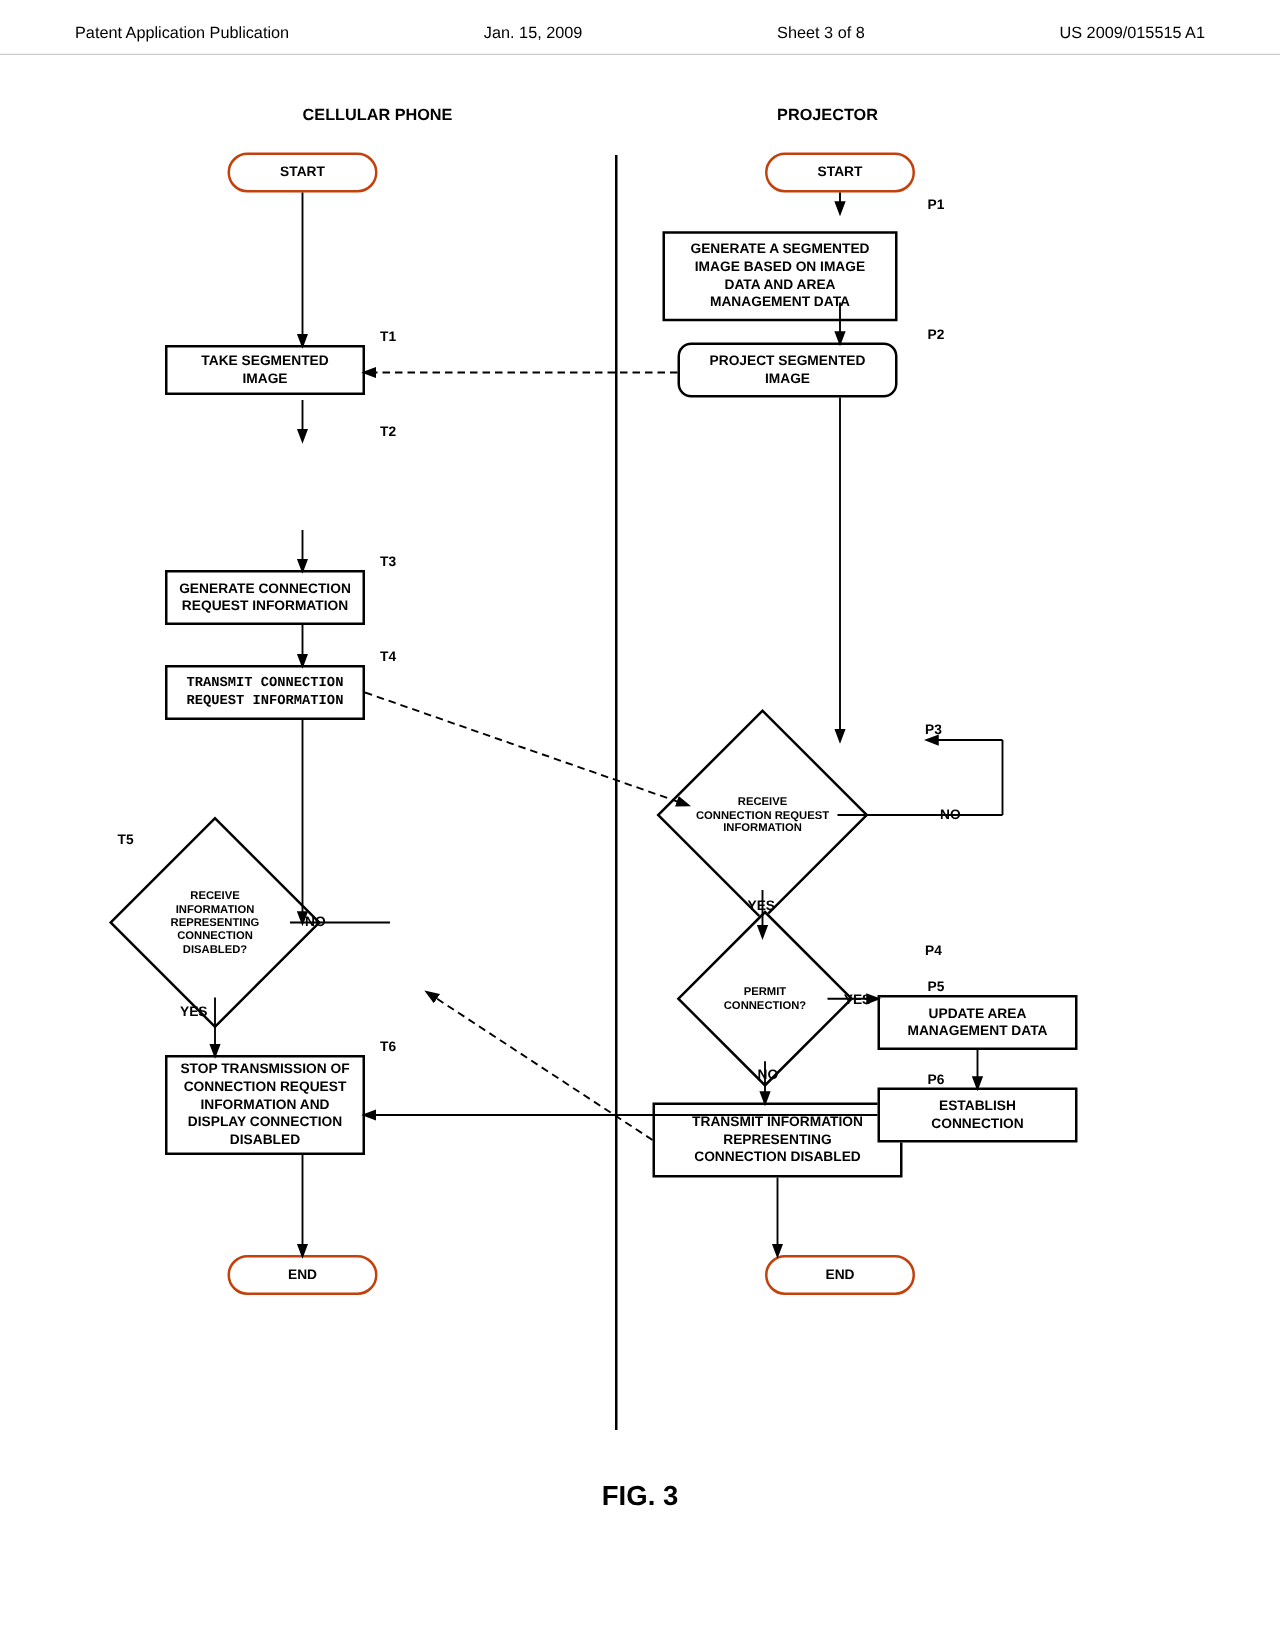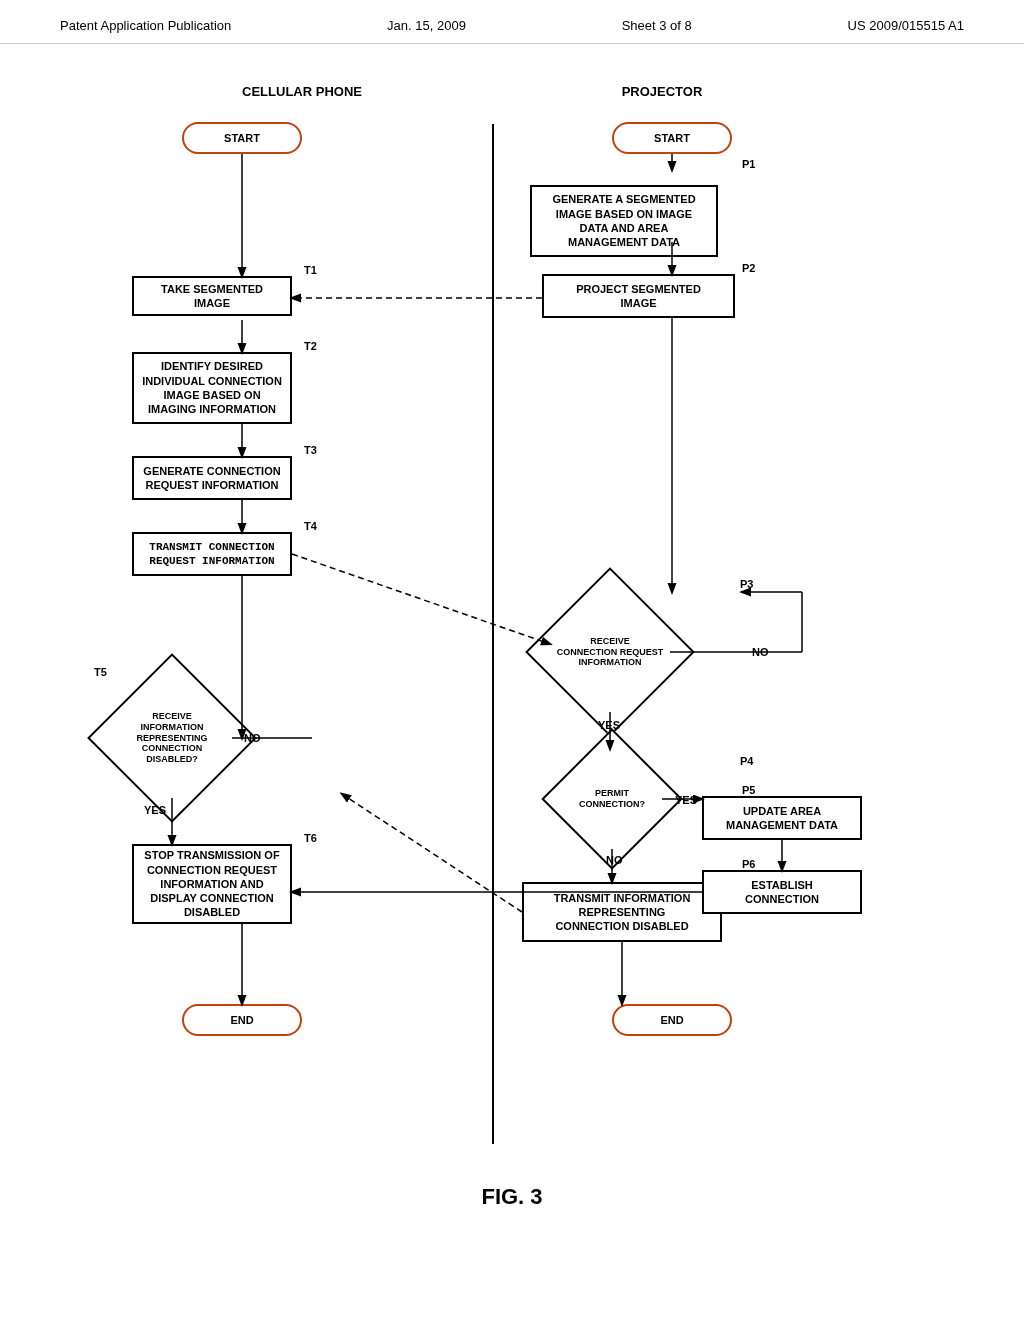--- a/index.html
+++ b/index.html
@@ -125,26 +125,20 @@
 
     <div class="fc-label" style="left: 222px; top: 180px;">T1</div>
 
     <div class="fc-node fc-rect" style="left: 50px; top: 192px; width: 160px; height: 40px;">
       <span style="white-space: pre-line;">TAKE SEGMENTED
 IMAGE</span>
     </div>
 
     <div class="fc-label" style="left: 222px; top: 256px;">T2</div>
 
-    <div class="fc-node fc-rect" style="left: 50px; top: 268px; width: 160px; height: 72px;">
-      <span style="white-space: pre-line;">IDENTIFY DESIRED
-INDIVIDUAL CONNECTION
-IMAGE BASED ON
-IMAGING INFORMATION</span>
-    </div>
 
     <div class="fc-label" style="left: 222px; top: 360px;">T3</div>
 
     <div class="fc-node fc-rect" style="left: 50px; top: 372px; width: 160px; height: 44px;">
       <span style="white-space: pre-line;">GENERATE CONNECTION
 REQUEST INFORMATION</span>
     </div>
 
     <div class="fc-label" style="left: 222px; top: 436px;">T4</div>
 
@@ -190,21 +184,21 @@
 
     <div class="fc-node fc-rect" style="left: 448px; top: 86px; width: 188px; height: 72px; margin-top: 15px;">
       <span style="white-space: pre-line;">GENERATE A SEGMENTED
 IMAGE BASED ON IMAGE
 DATA AND AREA
 MANAGEMENT DATA</span>
     </div>
 
     <div class="fc-label" style="left: 660px; top: 178px;">P2</div>
 
-    <div class="fc-node fc-rect" style="left: 460px; top: 190px; width: 193px; height: 44px;">
+    <div class="fc-node fc-rect" style="left: 460px; top: 190px; width: 176px; height: 44px; border-radius: 11px;">
       <span style="white-space: pre-line;">PROJECT SEGMENTED
 IMAGE</span>
     </div>
 
     <div class="fc-label" style="left: 658px; top: 494px;">P3</div>
     <div class="fc-node fc-diamond" style="left: 468px; top: 508px; width: 120px; height: 120px; border: 2px solid #000;">
       <div class="fc-diamond-inner">
         <span style="white-space: pre-line; font-size:9px;">RECEIVE
 CONNECTION REQUEST
 INFORMATION</span>

